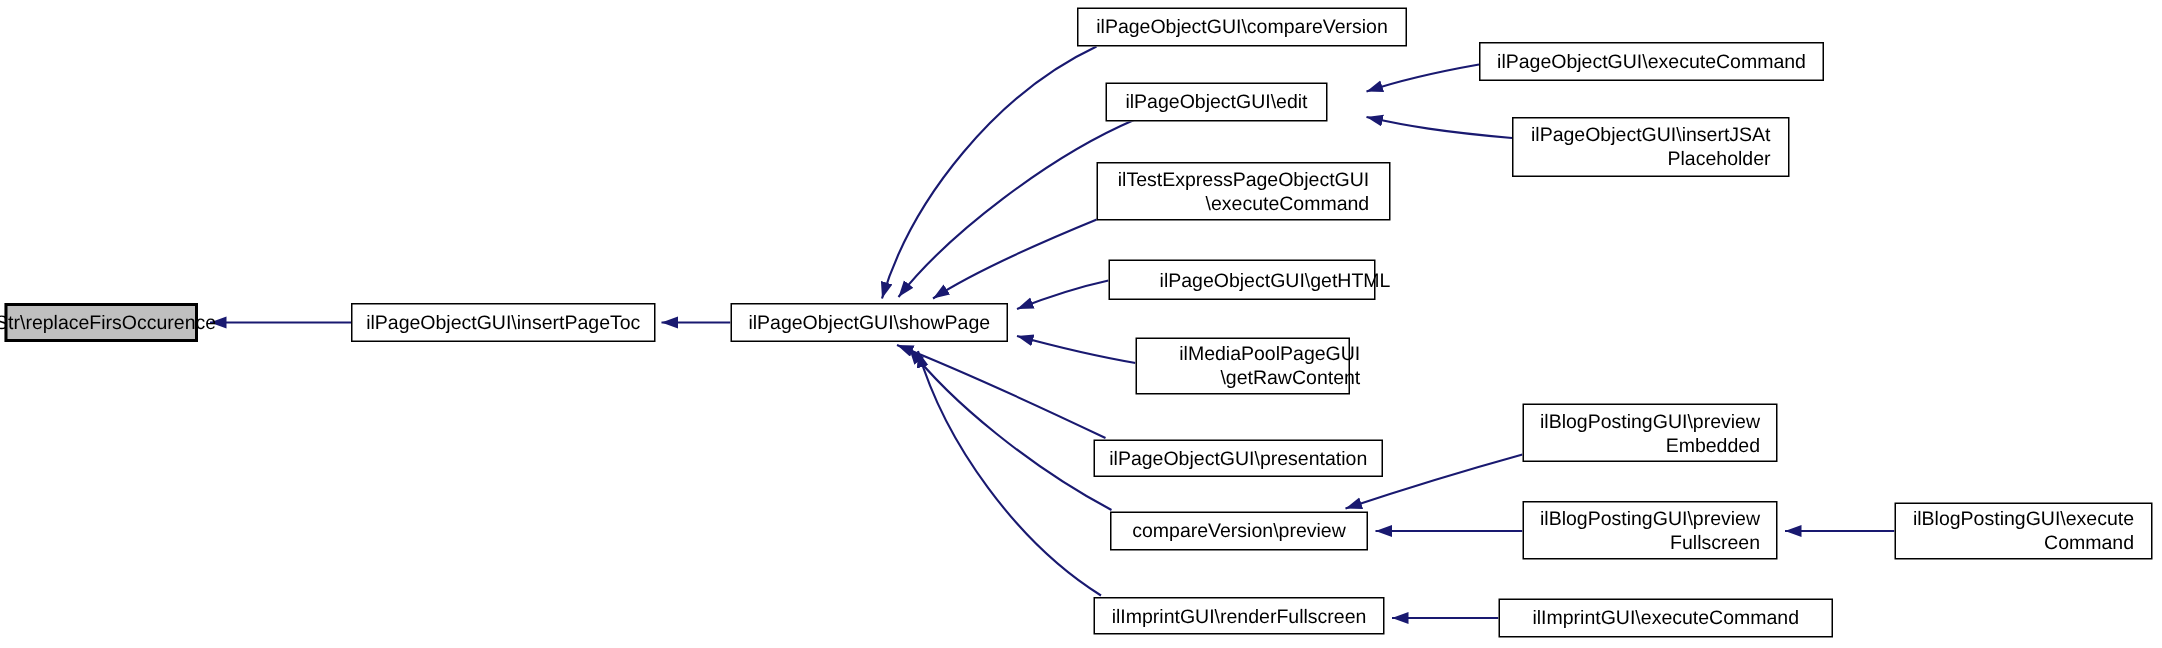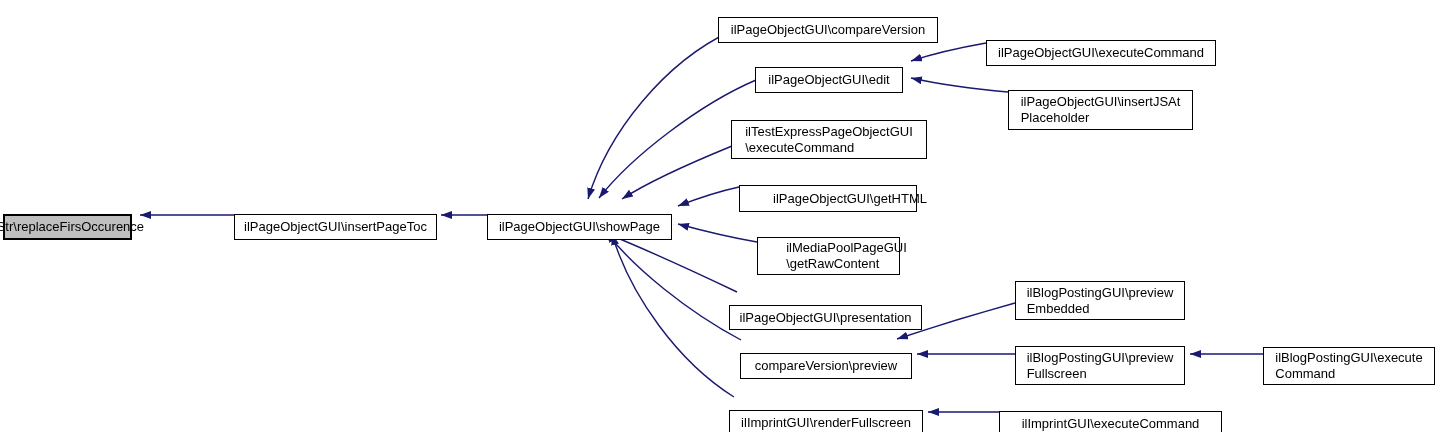--- a/index.html
+++ b/index.html
@@ -18,28 +18,27 @@
     font-family:"Liberation Sans","DejaVu Sans",sans-serif;
     overflow:hidden;
   }
   #edges{position:absolute;left:0;top:0;width:1441px;height:432px;}
   .edge{stroke:var(--edge);stroke-width:1.4;fill:none;}
   #arrow path{fill:var(--edge);stroke:none;}
   .node{
     position:absolute;
     box-sizing:border-box;
     display:flex;align-items:center;justify-content:center;
-    text-align:left;
+    text-align:right;
     border:1px solid var(--node-border);
     background:var(--node-fill);
     color:var(--text);
     font-size:13px;line-height:16px;
     white-space:pre-line;
     cursor:pointer;
-    margin-top:12px;
   }
   .node.highlight{
     background:var(--highlight-fill);
     border-width:2px;
     cursor:default;
   }
 </style>
 </head>
 <body>
 
@@ -66,21 +65,21 @@
     <path class="edge" d="M1263,354 L1190,354" marker-end="url(#arrow)"></path>
     <path class="edge" d="M741,340 C688,312 634,268 606,232" marker-end="url(#arrow)"></path>
     <path class="edge" d="M734,397 C678,362 630,295 612,234" marker-end="url(#arrow)"></path>
     <path class="edge" d="M999,412 L928,412" marker-end="url(#arrow)"></path>
   </svg>
 
   <div class="node highlight" style="left:3px;top:202px;width:129px;height:26px;">ilStr\replaceFirsOccurence</div>
   <div class="node" style="left:234px;top:202px;width:203px;height:26px;">ilPageObjectGUI\insertPageToc</div>
   <div class="node" style="left:487px;top:202px;width:185px;height:26px;">ilPageObjectGUI\showPage</div>
   <div class="node" style="left:718px;top:5px;width:220px;height:26px;">ilPageObjectGUI\compareVersion</div>
-  <div class="node" style="left:755px;top:55px;width:148px;height:26px;">ilPageObjectGUI\edit</div>
+  <div class="node" style="left:737px;top:55px;width:148px;height:26px;">ilPageObjectGUI\edit</div>
   <div class="node" style="left:986px;top:28px;width:230px;height:26px;">ilPageObjectGUI\executeCommand</div>
   <div class="node" style="left:731px;top:108px;width:196px;height:39px;">ilTestExpressPageObjectGUI
 \executeCommand</div>
   <div class="node" style="left:1008px;top:78px;width:185px;height:40px;">ilPageObjectGUI\insertJSAt
 Placeholder</div>
   <div class="node" style="left:739px;top:173px;width:178px;height:27px;padding-left:44px;">ilPageObjectGUI\getHTML</div>
   <div class="node" style="left:757px;top:225px;width:143px;height:38px;padding-left:36px;">ilMediaPoolPageGUI
 \getRawContent</div>
   <div class="node" style="left:729px;top:293px;width:193px;height:25px;">ilPageObjectGUI\presentation</div>
   <div class="node" style="left:1015px;top:269px;width:170px;height:39px;">ilBlogPostingGUI\preview

